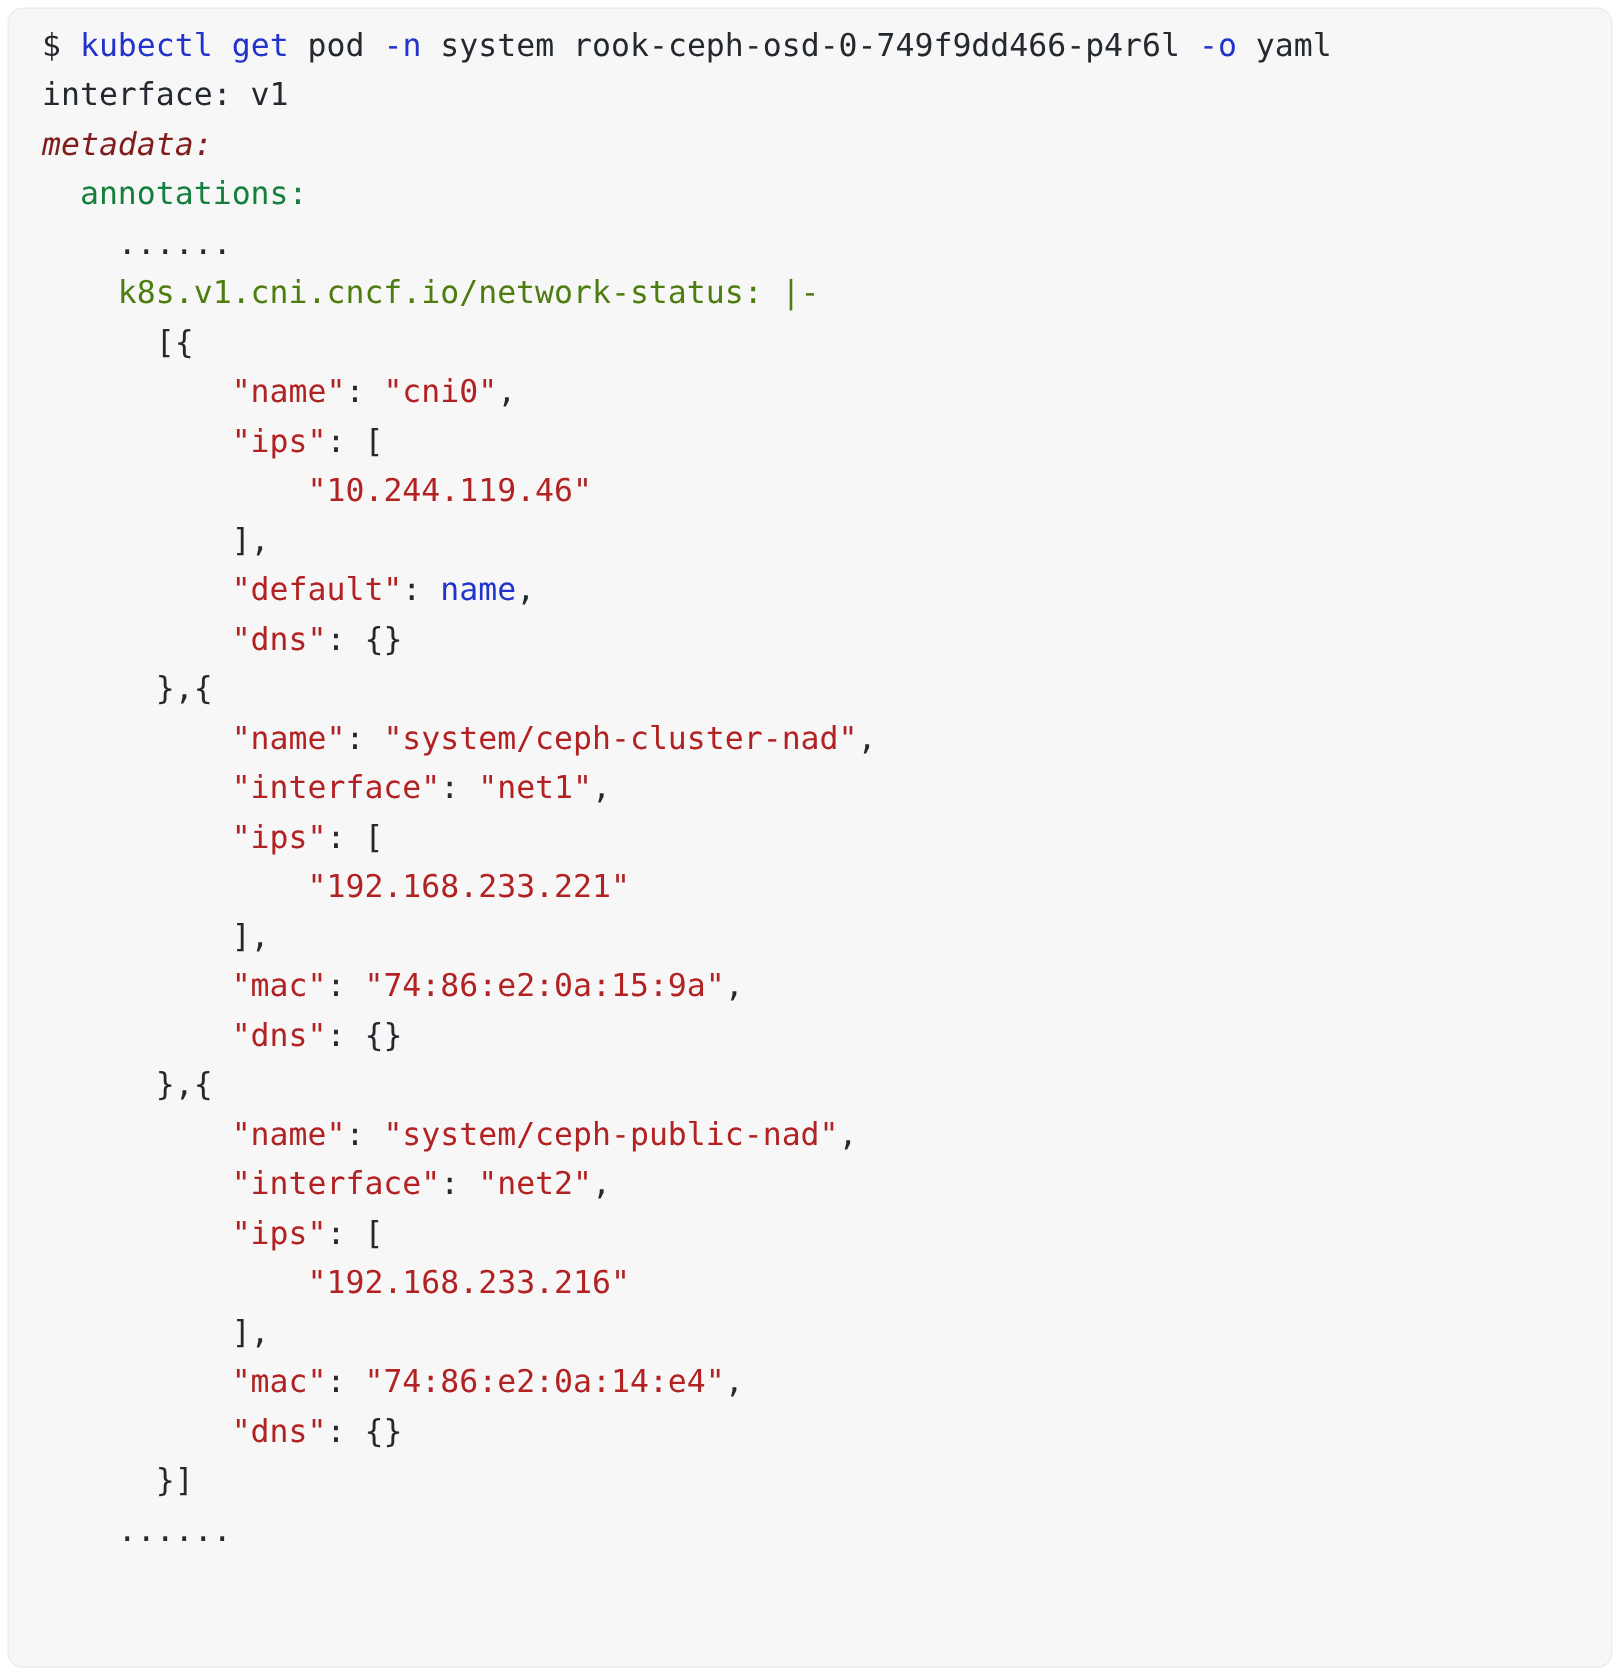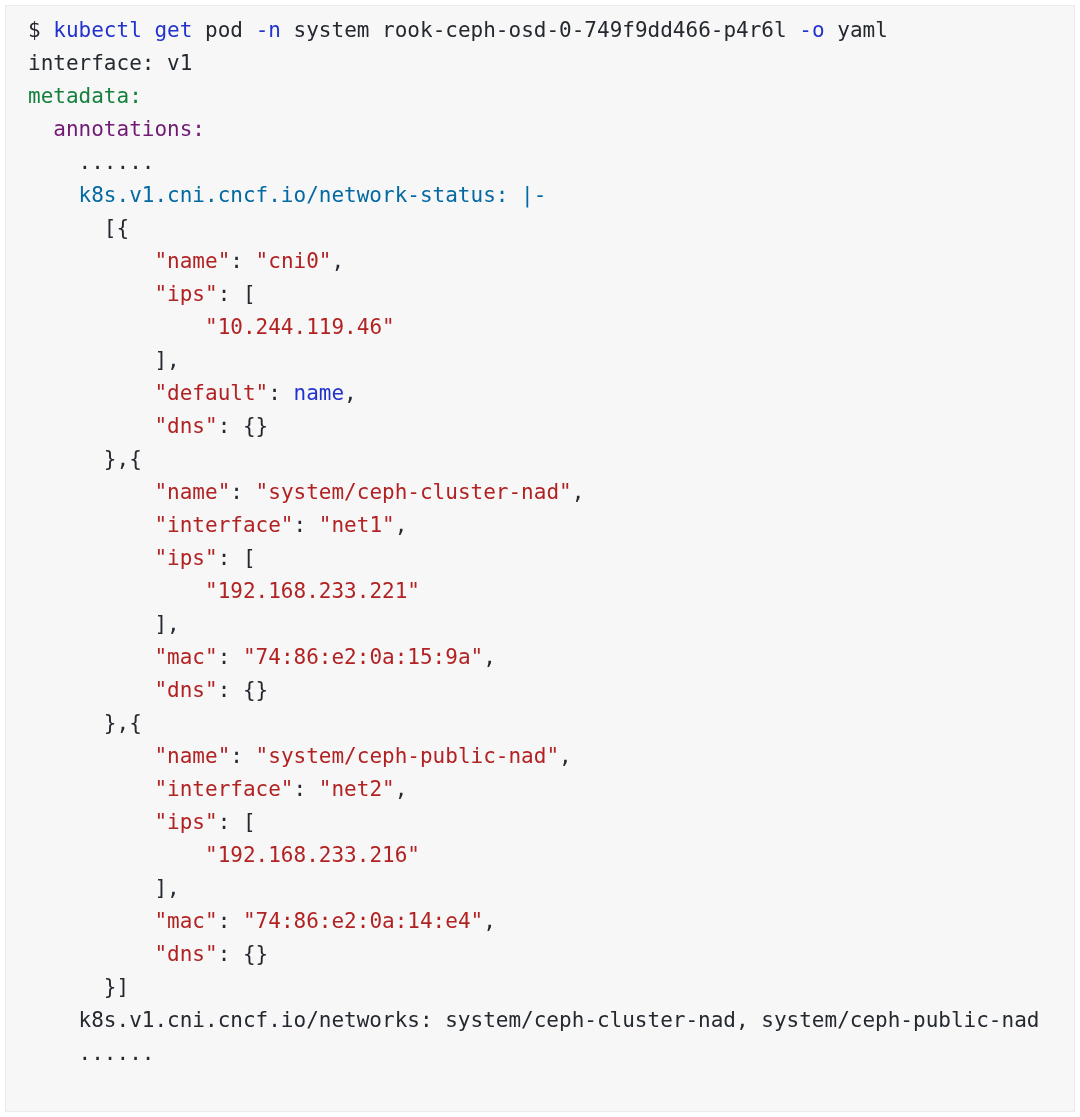--- a/index.html
+++ b/index.html
@@ -12,43 +12,43 @@
   .page {
     width: 1080px;
     height: 1117px;
     padding: 5px;
   }
   .code-block {
     width: 100%;
     height: 100%;
     background: #f7f7f8;
     border: 1px solid #ececec;
-    border-radius: 0;
+    border-radius: 10px;
     padding: 8px 18px 20px 22px;
     overflow: hidden;
   }
   .code-line {
     white-space: pre;
     font-size: 21px;
     line-height: 33px;
     font-family: "DejaVu Sans Mono", "Liberation Mono", monospace;
   }
   .code-line span { white-space: pre; }
 </style>
 </head>
 <body style="background: rgb(255, 255, 255);">
 
 <div class="page">
   <div class="code-block" style="background: rgb(247, 247, 248); border-color: rgb(236, 236, 236);">
       <div class="code-line"><span style="color: rgb(36, 41, 47);">$ </span><span style="color: rgb(34, 51, 204);">kubectl</span><span style="color: rgb(36, 41, 47);"> </span><span style="color: rgb(34, 51, 204);">get</span><span style="color: rgb(36, 41, 47);"> pod </span><span style="color: rgb(34, 51, 204);">-n</span><span style="color: rgb(36, 41, 47);"> system rook-ceph-osd-0-749f9dd466-p4r6l </span><span style="color: rgb(34, 51, 204);">-o</span><span style="color: rgb(36, 41, 47);"> yaml</span></div>
       <div class="code-line"><span style="color: rgb(36, 41, 47);">interface: v1</span></div>
-      <div class="code-line"><span style="color: #15803d;">metadata:</span></div>
-      <div class="code-line"><span style="color: #701a75;">  annotations:</span></div>
+      <div class="code-line"><span style="color: #7f1d1d; font-style: italic;">metadata:</span></div>
+      <div class="code-line"><span style="color: #15803d;">  annotations:</span></div>
       <div class="code-line"><span style="color: rgb(36, 41, 47);">    ......</span></div>
-      <div class="code-line"><span style="color: #0369a1;">    k8s.v1.cni.cncf.io/network-status: |-</span></div>
+      <div class="code-line"><span style="color: #4d7c0f;">    k8s.v1.cni.cncf.io/network-status: |-</span></div>
       <div class="code-line"><span style="color: rgb(36, 41, 47);">      [{</span></div>
       <div class="code-line"><span style="color: rgb(36, 41, 47);">          </span><span style="color: rgb(178, 34, 34);">"name"</span><span style="color: rgb(36, 41, 47);">: </span><span style="color: rgb(178, 34, 34);">"cni0"</span><span style="color: rgb(36, 41, 47);">,</span></div>
       <div class="code-line"><span style="color: rgb(36, 41, 47);">          </span><span style="color: rgb(178, 34, 34);">"ips"</span><span style="color: rgb(36, 41, 47);">: [</span></div>
       <div class="code-line"><span style="color: rgb(36, 41, 47);">              </span><span style="color: rgb(178, 34, 34);">"10.244.119.46"</span></div>
       <div class="code-line"><span style="color: rgb(36, 41, 47);">          ],</span></div>
       <div class="code-line"><span style="color: rgb(36, 41, 47);">          </span><span style="color: rgb(178, 34, 34);">"default"</span><span style="color: rgb(36, 41, 47);">: </span><span style="color: rgb(34, 51, 204);">name</span><span style="color: rgb(36, 41, 47);">,</span></div>
       <div class="code-line"><span style="color: rgb(36, 41, 47);">          </span><span style="color: rgb(178, 34, 34);">"dns"</span><span style="color: rgb(36, 41, 47);">: {}</span></div>
       <div class="code-line"><span style="color: rgb(36, 41, 47);">      },{</span></div>
       <div class="code-line"><span style="color: rgb(36, 41, 47);">          </span><span style="color: rgb(178, 34, 34);">"name"</span><span style="color: rgb(36, 41, 47);">: </span><span style="color: rgb(178, 34, 34);">"system/ceph-cluster-nad"</span><span style="color: rgb(36, 41, 47);">,</span></div>
       <div class="code-line"><span style="color: rgb(36, 41, 47);">          </span><span style="color: rgb(178, 34, 34);">"interface"</span><span style="color: rgb(36, 41, 47);">: </span><span style="color: rgb(178, 34, 34);">"net1"</span><span style="color: rgb(36, 41, 47);">,</span></div>
@@ -59,16 +59,15 @@
       <div class="code-line"><span style="color: rgb(36, 41, 47);">          </span><span style="color: rgb(178, 34, 34);">"dns"</span><span style="color: rgb(36, 41, 47);">: {}</span></div>
       <div class="code-line"><span style="color: rgb(36, 41, 47);">      },{</span></div>
       <div class="code-line"><span style="color: rgb(36, 41, 47);">          </span><span style="color: rgb(178, 34, 34);">"name"</span><span style="color: rgb(36, 41, 47);">: </span><span style="color: rgb(178, 34, 34);">"system/ceph-public-nad"</span><span style="color: rgb(36, 41, 47);">,</span></div>
       <div class="code-line"><span style="color: rgb(36, 41, 47);">          </span><span style="color: rgb(178, 34, 34);">"interface"</span><span style="color: rgb(36, 41, 47);">: </span><span style="color: rgb(178, 34, 34);">"net2"</span><span style="color: rgb(36, 41, 47);">,</span></div>
       <div class="code-line"><span style="color: rgb(36, 41, 47);">          </span><span style="color: rgb(178, 34, 34);">"ips"</span><span style="color: rgb(36, 41, 47);">: [</span></div>
       <div class="code-line"><span style="color: rgb(36, 41, 47);">              </span><span style="color: rgb(178, 34, 34);">"192.168.233.216"</span></div>
       <div class="code-line"><span style="color: rgb(36, 41, 47);">          ],</span></div>
       <div class="code-line"><span style="color: rgb(36, 41, 47);">          </span><span style="color: rgb(178, 34, 34);">"mac"</span><span style="color: rgb(36, 41, 47);">: </span><span style="color: rgb(178, 34, 34);">"74:86:e2:0a:14:e4"</span><span style="color: rgb(36, 41, 47);">,</span></div>
       <div class="code-line"><span style="color: rgb(36, 41, 47);">          </span><span style="color: rgb(178, 34, 34);">"dns"</span><span style="color: rgb(36, 41, 47);">: {}</span></div>
       <div class="code-line"><span style="color: rgb(36, 41, 47);">      }]</span></div>
-      <div class="code-line"><span style="color: rgb(36, 41, 47);">    k8s.v1.cni.cncf.io/networks: system/ceph-cluster-nad, system/ceph-public-nad</span></div>
       <div class="code-line"><span style="color: rgb(36, 41, 47);">    ......</span></div>
     </div>
 </div>
 
 </body></html>

